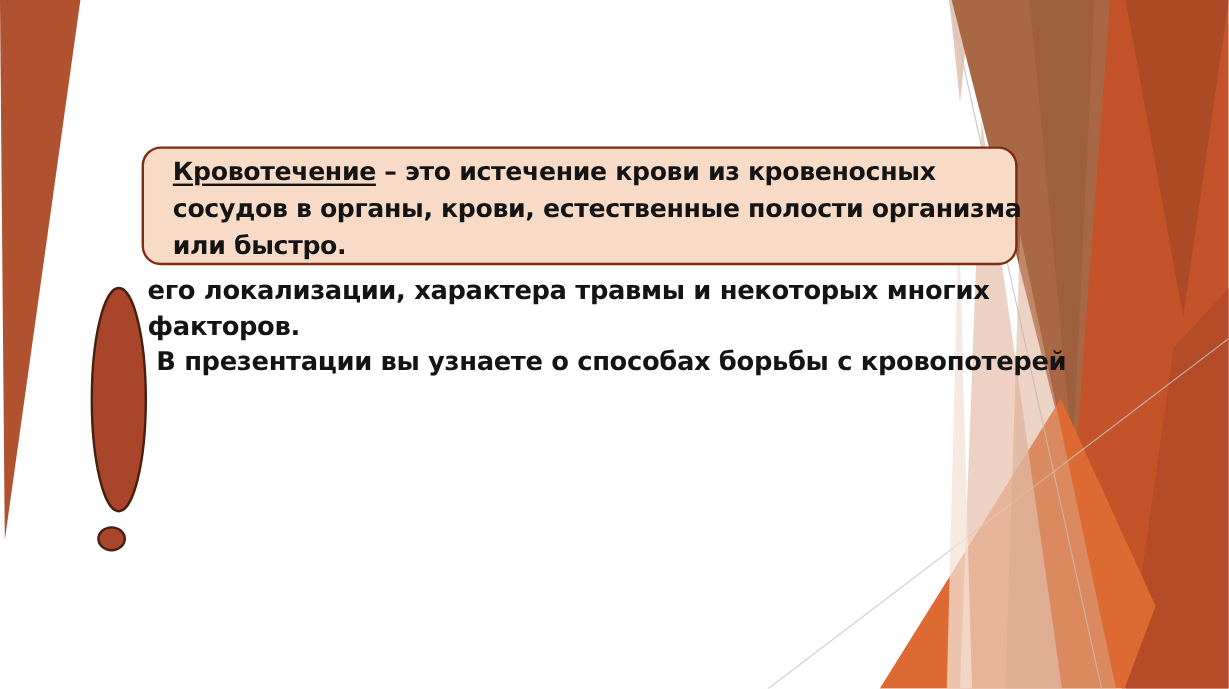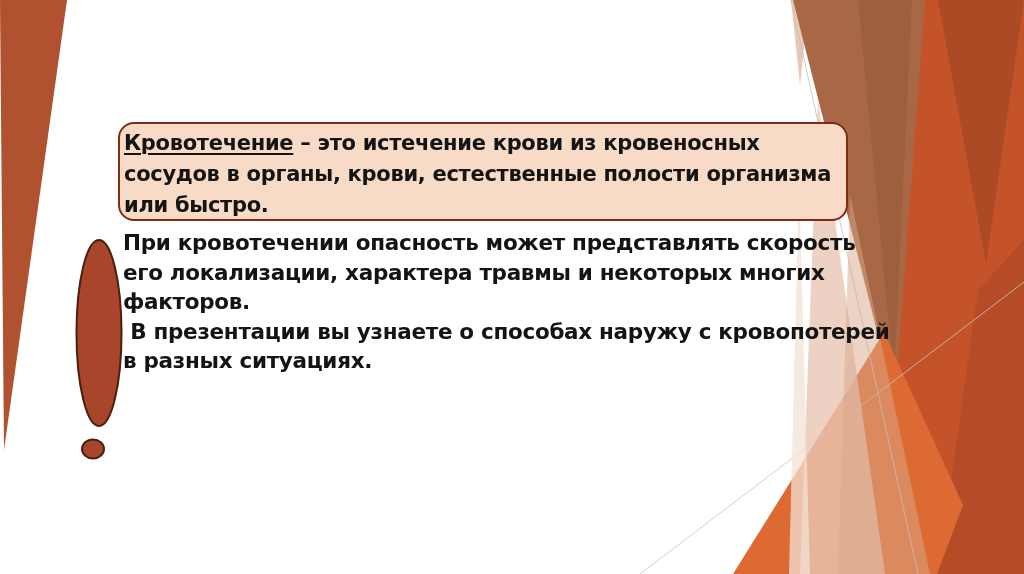--- a/index.html
+++ b/index.html
@@ -35,21 +35,21 @@
   .def-box {
     position: absolute;
     left: 118px;
     top: 122px;
     width: 730px;
     height: 99px;
     box-sizing: border-box;
     background: #f8dbc6;
     border: 2.5px solid #7e2c12;
     border-radius: 16px;
-    padding: 4px 8px 0 4px;
+    padding: 4px 8px 0 24px;
     z-index: 2;
     font-size: 21px;
     line-height: 31px;
     font-weight: 700;
     letter-spacing: -0.3px;
   }
   .def-line {
     white-space: pre;
   }
   .def-term {
@@ -102,20 +102,18 @@
     <ellipse cx="25" cy="217" rx="11" ry="9.5" fill="#a8452a" stroke="#47200f" stroke-width="2"></ellipse>
   </svg>
 
   <div class="def-box">
     <div class="def-line"><span class="def-term">Кровотечение</span><span> – это истечение крови из кровеносных</span></div>
     <div class="def-line">сосудов в органы, крови, естественные полости организма</div>
     <div class="def-line">или быстро.</div>
   </div>
 
   <div class="body-text">
-    <div class="body-line">При кровотечении опасность может представлять скорость</div>
     <div class="body-line">его локализации, характера травмы и некоторых многих</div>
     <div class="body-line">факторов.</div>
-    <div class="body-line"> В презентации вы узнаете о способах наружу с кровопотерей</div>
-    <div class="body-line">в разных ситуациях.</div>
+    <div class="body-line"> В презентации вы узнаете о способах борьбы с кровопотерей</div>
   </div>
 
 </div>
 
 </body></html>

